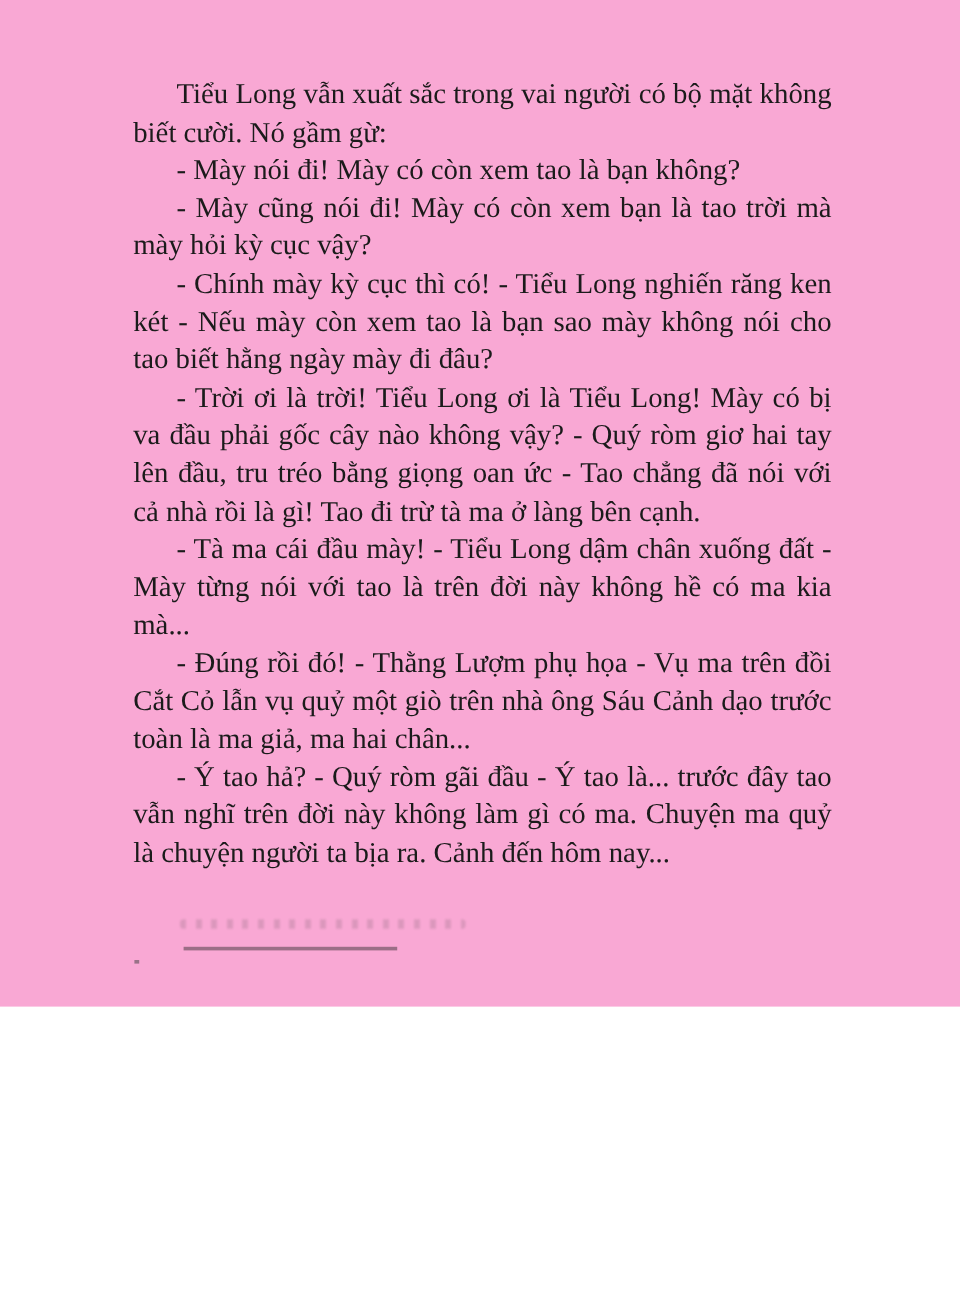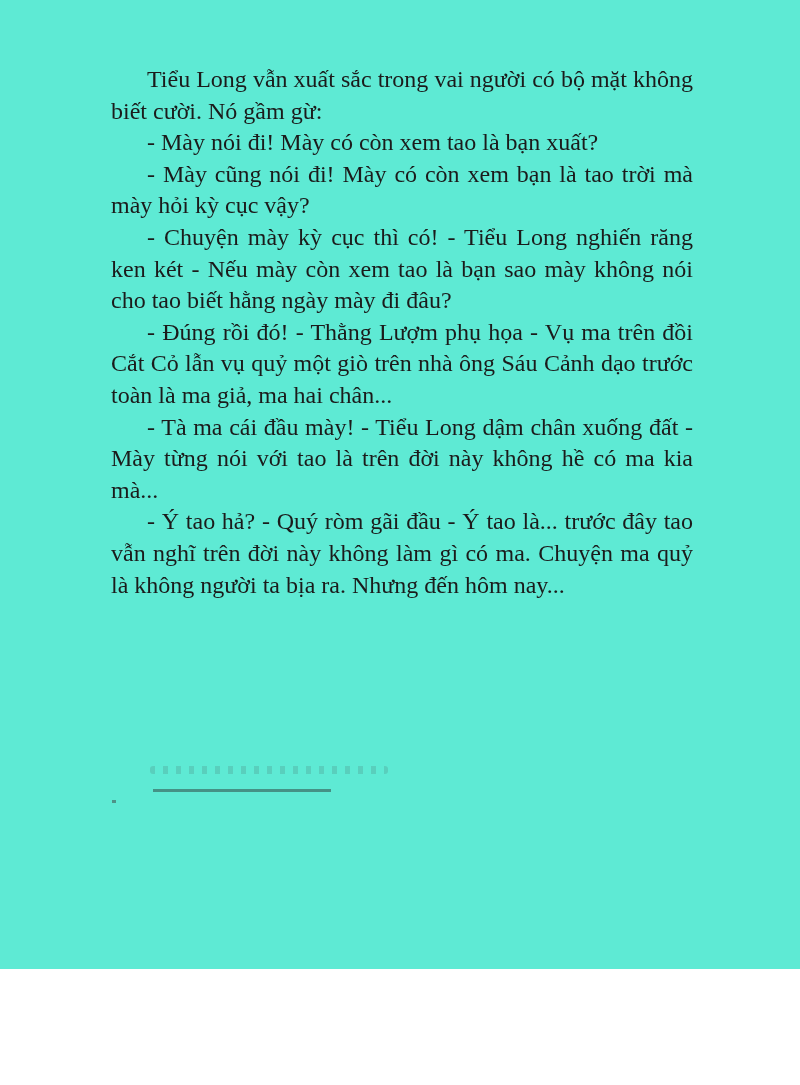--- a/index.html
+++ b/index.html
@@ -3,22 +3,22 @@
 <meta charset="utf-8">
 <style>
   html, body {
     margin: 0;
     padding: 0;
     background: #ffffff;
   }
   .page {
     position: relative;
     width: 800px;
-    height: 969px;
-    background: #5eead4;
+    height: 839px;
+    background: #f9a8d4;
     overflow: hidden;
     font-family: "Liberation Serif", "DejaVu Serif", serif;
   }
   .text-block {
     position: absolute;
     left: 111px;
     top: 64px;
     width: 582px;
     color: #1b1b1b;
     font-size: 24px;
@@ -85,26 +85,27 @@
     letter-spacing: 0.5px;
   }
 </style>
 </head>
 <body>
 
 <div class="page">
 
   <div class="text-block">
       <p class="para">Tiểu Long vẫn xuất sắc trong vai người có bộ mặt không biết cười. Nó gầm gừ:</p>
-      <p class="para">- Mày nói đi! Mày có còn xem tao là bạn xuất?</p>
+      <p class="para">- Mày nói đi! Mày có còn xem tao là bạn không?</p>
       <p class="para">- Mày cũng nói đi! Mày có còn xem bạn là tao trời mà mày hỏi kỳ cục vậy?</p>
-      <p class="para">- Chuyện mày kỳ cục thì có! - Tiểu Long nghiến răng ken két - Nếu mày còn xem tao là bạn sao mày không nói cho tao biết hằng ngày mày đi đâu?</p>
+      <p class="para">- Chính mày kỳ cục thì có! - Tiểu Long nghiến răng ken két - Nếu mày còn xem tao là bạn sao mày không nói cho tao biết hằng ngày mày đi đâu?</p>
+      <p class="para">- Trời ơi là trời! Tiểu Long ơi là Tiểu Long! Mày có bị va đầu phải gốc cây nào không vậy? - Quý ròm giơ hai tay lên đầu, tru tréo bằng giọng oan ức - Tao chẳng đã nói với cả nhà rồi là gì! Tao đi trừ tà ma ở làng bên cạnh.</p>
+      <p class="para">- Tà ma cái đầu mày! - Tiểu Long dậm chân xuống đất - Mày từng nói với tao là trên đời này không hề có ma kia mà...</p>
       <p class="para">- Đúng rồi đó! - Thằng Lượm phụ họa - Vụ ma trên đồi Cắt Cỏ lẫn vụ quỷ một giò trên nhà ông Sáu Cảnh dạo trước toàn là ma giả, ma hai chân...</p>
-      <p class="para">- Tà ma cái đầu mày! - Tiểu Long dậm chân xuống đất - Mày từng nói với tao là trên đời này không hề có ma kia mà...</p>
-      <p class="para">- Ý tao hả? - Quý ròm gãi đầu - Ý tao là... trước đây tao vẫn nghĩ trên đời này không làm gì có ma. Chuyện ma quỷ là không người ta bịa ra. Nhưng đến hôm nay...</p>
+      <p class="para">- Ý tao hả? - Quý ròm gãi đầu - Ý tao là... trước đây tao vẫn nghĩ trên đời này không làm gì có ma. Chuyện ma quỷ là chuyện người ta bịa ra. Cảnh đến hôm nay...</p>
     </div>
 
   <div class="scan-smudge-dots"></div>
   <div class="scan-smudge-strike"></div>
   <div class="scan-dot"></div>
 
   <div class="footer">
     <span class="footer-sep">▪</span>
     <span class="footer-page">15</span>
   </div>

